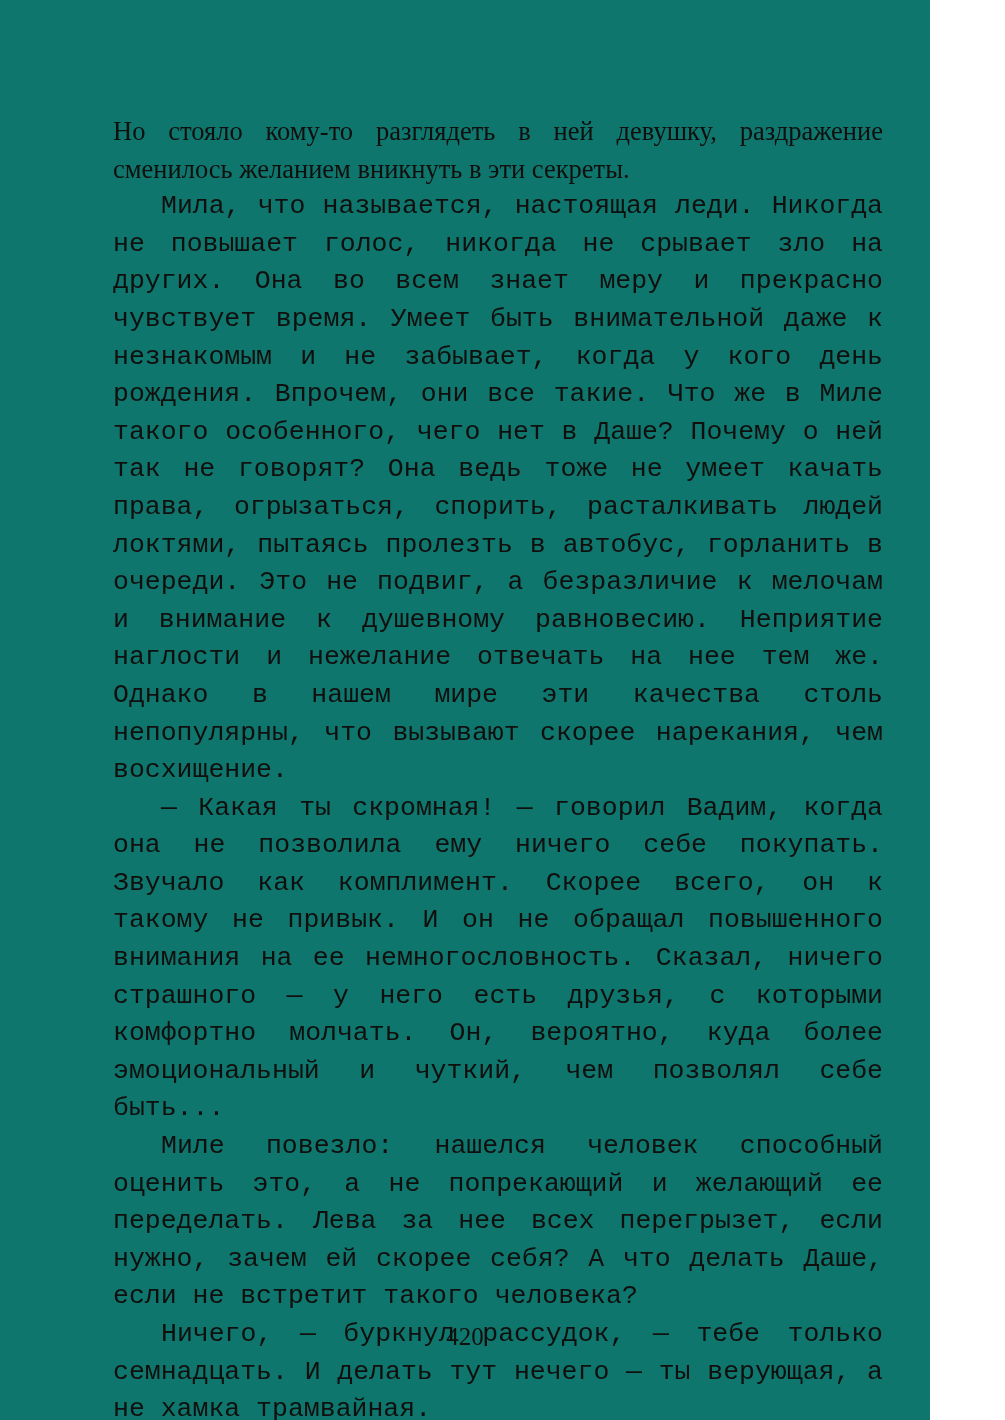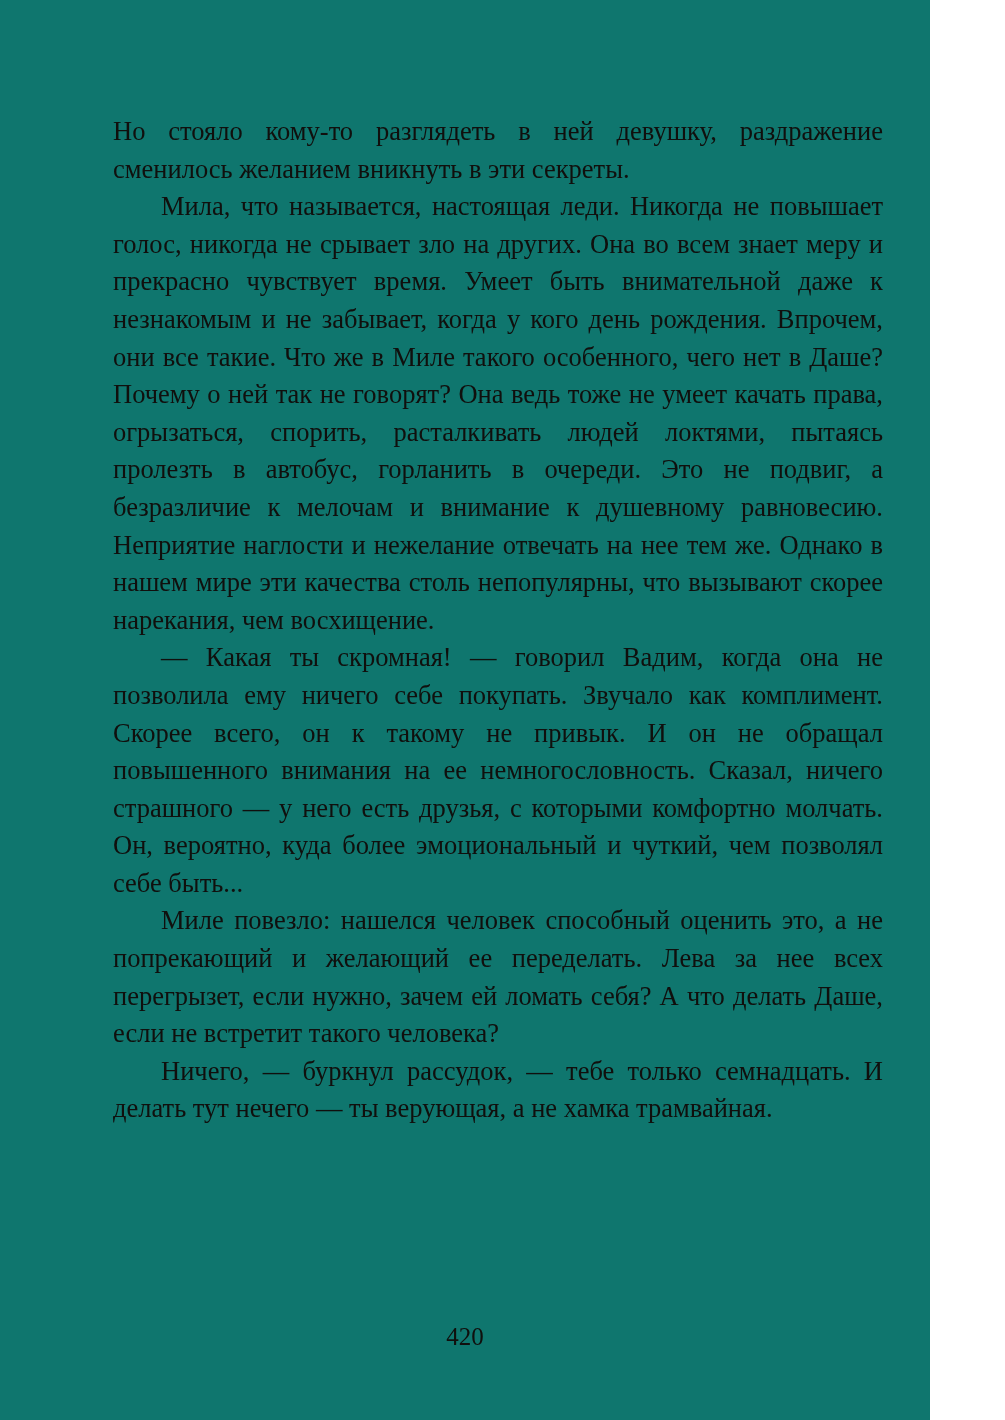--- a/index.html
+++ b/index.html
@@ -28,37 +28,38 @@
     color: #100f0d;
     text-align: justify;
     text-align-last: left;
     margin: 0;
     text-indent: 0;
     -webkit-hyphens: none;
     hyphens: none;
   }
   .para.indent {
     text-indent: 48px;
+    font-family: Liberation Mono, monospace;
   }
   .folio {
     position: absolute;
     left: 0;
     right: 0;
     top: 1323px;
     text-align: center;
     font-family: "Liberation Serif", "DejaVu Serif", serif;
     font-size: 25px;
     color: #100f0d;
   }
 </style>
 </head>
 <body>
 
 <div class="page">
   <div class="text-block">
     <p class="para">Но стояло кому-то разглядеть в ней девушку, раздражение сменилось желанием вникнуть в эти секреты.</p>
     <p class="para indent">Мила, что называется, настоящая леди. Никогда не повышает голос, никогда не срывает зло на других. Она во всем знает меру и прекрасно чувствует время. Умеет быть внимательной даже к незнакомым и не забывает, когда у кого день рождения. Впрочем, они все такие. Что же в Миле такого особенного, чего нет в Даше? Почему о ней так не говорят? Она ведь тоже не умеет качать права, огрызаться, спорить, расталкивать людей локтями, пытаясь пролезть в автобус, горланить в очереди. Это не подвиг, а безразличие к мелочам и внимание к душевному равновесию. Неприятие наглости и нежелание отвечать на нее тем же. Однако в нашем мире эти качества столь непопулярны, что вызывают скорее нарекания, чем восхищение.</p>
     <p class="para indent">— Какая ты скромная! — говорил Вадим, когда она не позволила ему ничего себе покупать. Звучало как комплимент. Скорее всего, он к такому не привык. И он не обращал повышенного внимания на ее немногословность. Сказал, ничего страшного — у него есть друзья, с которыми комфортно молчать. Он, вероятно, куда более эмоциональный и чуткий, чем позволял себе быть...</p>
-    <p class="para indent">Миле повезло: нашелся человек способный оценить это, а не попрекающий и желающий ее переделать. Лева за нее всех перегрызет, если нужно, зачем ей ломать себя? А что делать Даше, если не встретит такого человека?</p>
+    <p class="para indent">Миле повезло: нашелся человек способный оценить это, а не попрекающий и желающий ее переделать. Лева за нее всех перегрызет, если нужно, зачем ей скорее себя? А что делать Даше, если не встретит такого человека?</p>
     <p class="para indent">Ничего, — буркнул рассудок, — тебе только семнадцать. И делать тут нечего — ты верующая, а не хамка трамвайная.</p>
   </div>
   <div class="folio">420</div>
 </div>
 
 </body></html>

